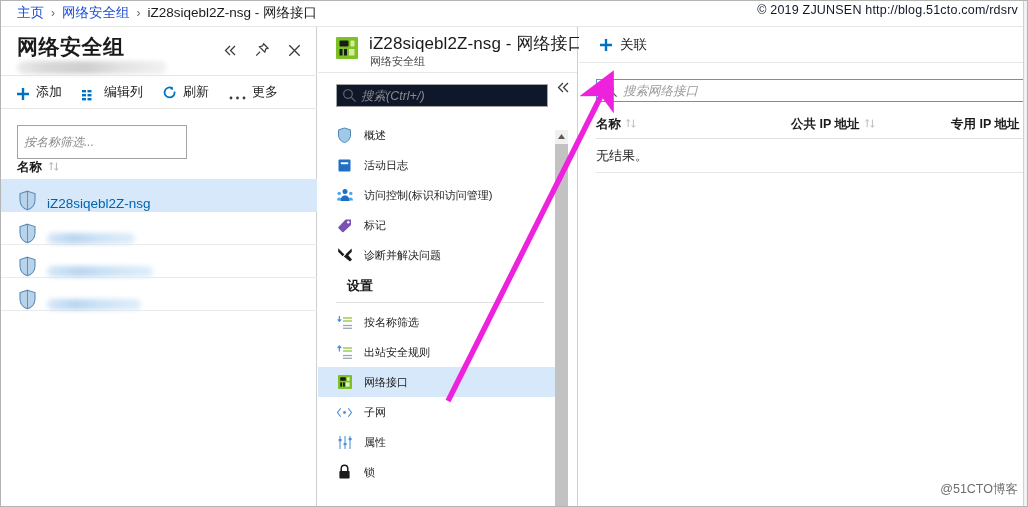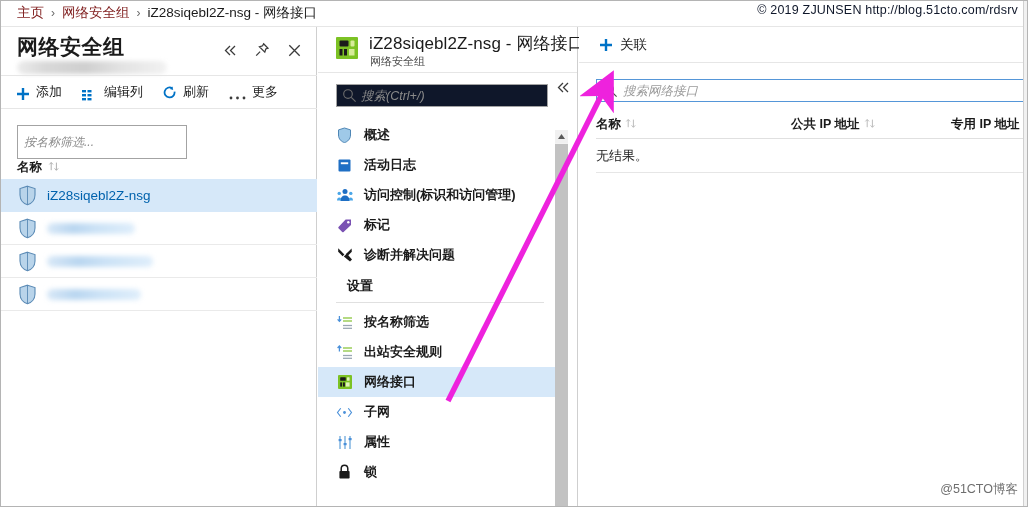--- a/index.html
+++ b/index.html
@@ -12,21 +12,21 @@
   }
   #app{position:relative;width:1028px;height:507px;overflow:hidden;background:#fff;}
 
   
   .breadcrumb{
     position:absolute;left:0;top:0;width:1028px;height:27px;
     background:#fff;border-bottom:1px solid #e6e6e6;
     display:flex;align-items:center;padding-left:17px;box-sizing:border-box;
     font-size:13.5px;white-space:nowrap;
   }
-  .bc-link{color:#7f1d1d;cursor:pointer;}
+  .bc-link{color:#1d4ed8;cursor:pointer;}
   .bc-sep{color:#6b6b6b;margin:0 7px;font-size:12px;}
   .bc-current{color:#1b1b1b;}
 
   
   .wm-top{
     position:absolute;right:10px;top:3px;
     font-size:12.5px;color:#0f172a;letter-spacing:.2px;
     font-family:"Liberation Sans",sans-serif;
     white-space:nowrap;z-index:40;
   }
@@ -77,21 +77,21 @@
   .filter-box::placeholder{color:#8a8a8a;font-style:italic;}
 
   .col-head{
     position:absolute;left:17px;top:132px;display:flex;align-items:center;gap:6px;
   }
   .col-head .lbl{font-size:12.5px;font-weight:700;color:#1b1b1b;}
   .sortic{color:#b0b0b0;font-size:11px;line-height:1;}
 
   .nsg-list{position:absolute;left:0;top:152px;width:317px;}
   .nsg-row{
-    position:relative;height:33px;display:flex;align-items:center;
+    position:relative;height:33px;display:flex;align-items:flex-end;
     padding-left:18px;box-sizing:border-box;border-bottom:1px solid #eaeaea;cursor:pointer;
   }
   .nsg-row.sel{background:#d6e8f9;border-bottom:1px solid #d6e8f9;}
   .shield{width:19px;height:21px;margin-right:10px;flex:none;}
   .nsg-name{font-size:13.5px;color:#0062ad;}
   .nsg-blur{
     height:11px;border-radius:6px;
     background:linear-gradient(90deg,#d8e8f7 0%,#b9d6f0 30%,#cbe2f6 55%,#dfeefb 100%);
     filter:blur(2.4px);
   }
@@ -118,21 +118,21 @@
   .mid-search::placeholder{color:#8a8a8a;font-style:italic;}
   .mid-search-ic{position:absolute;left:6px;top:4px;color:#6b6b6b;}
   .collapse-mid{position:absolute;right:6px;top:54px;color:#3b3b3b;cursor:pointer;}
 
   .menu{position:absolute;left:0;top:93px;width:242px;}
   .menu-item{
     height:30px;display:flex;align-items:center;padding-left:18px;box-sizing:border-box;cursor:pointer;
   }
   .menu-item.active{background:#d6e8f9;}
   .menu-item .mi-ic{width:17px;height:17px;margin-right:11px;flex:none;display:flex;align-items:center;justify-content:center;}
-  .menu-item .mi-lb{font-size:13px;color:#1b1b1b;white-space:nowrap;font-weight:bold;}
+  .menu-item .mi-lb{font-size:11px;color:#1b1b1b;white-space:nowrap;}
   .menu-group{
     padding:7px 0 3px 18px;font-size:13px;font-weight:700;color:#1b1b1b;margin-left:11px;
   }
   .menu-divider{margin:4px 16px 4px 18px;height:1px;background:#e0e0e0;}
 
   .mid-scroll{position:absolute;right:9px;top:103px;width:13px;height:404px;background:#f3f3f3;}
   .mid-scroll .up{
     position:absolute;top:0;left:0;width:13px;height:13px;background:#f0f0f0;
     display:flex;align-items:center;justify-content:center;color:#606060;font-size:7px;
   }

